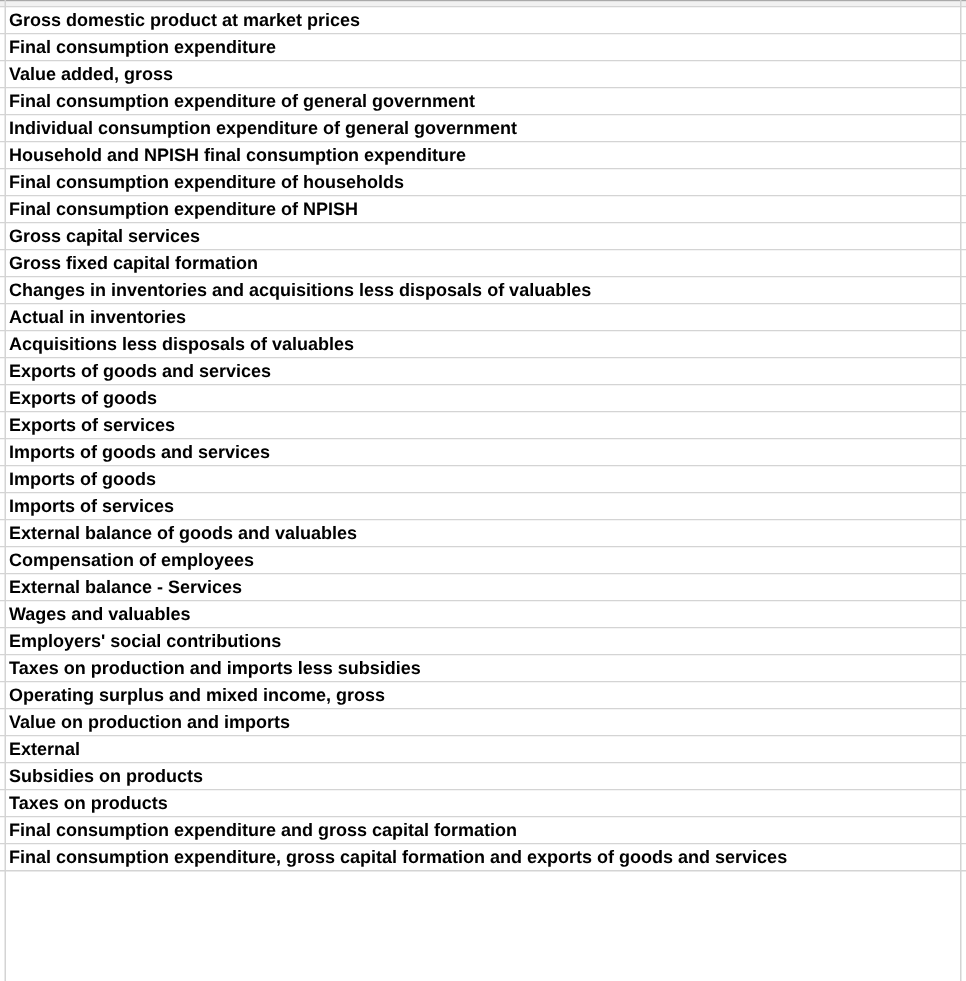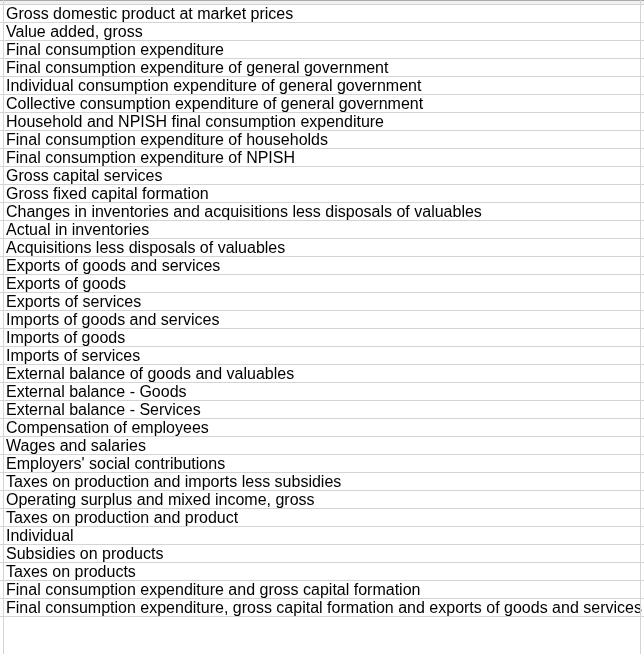--- a/index.html
+++ b/index.html
@@ -38,74 +38,73 @@
     border-bottom: 1px solid var(--grid-line);
   }
   .rows {
     width: 644px;
   }
   .row {
     height: 18px;
     line-height: 17px;
     border-bottom: 1px solid var(--grid-line);
     padding-left: 6px;
-    font-size: 16px;
+    font-size: 12px;
     color: var(--text);
     white-space: nowrap;
     overflow: hidden;
     background: var(--row-bg);
     cursor: default;
+    font-weight: bold;
   }
   .vline {
     position: absolute;
     top: 0;
     bottom: 0;
     width: 1px;
     background: var(--grid-line);
   }
   .vline-left { left: 3px; }
   .vline-right { left: 640px; }
 </style>
 </head>
 <body>
 
 <div class="grid">
   <div class="top-border"></div>
   <div class="top-strip"></div>
   <div class="rows" id="rows">
       <div class="row">Gross domestic product at market prices</div>
+      <div class="row">Final consumption expenditure</div>
       <div class="row">Value added, gross</div>
-      <div class="row">Final consumption expenditure</div>
       <div class="row">Final consumption expenditure of general government</div>
       <div class="row">Individual consumption expenditure of general government</div>
-      <div class="row">Collective consumption expenditure of general government</div>
       <div class="row">Household and NPISH final consumption expenditure</div>
       <div class="row">Final consumption expenditure of households</div>
       <div class="row">Final consumption expenditure of NPISH</div>
       <div class="row">Gross capital services</div>
       <div class="row">Gross fixed capital formation</div>
       <div class="row">Changes in inventories and acquisitions less disposals of valuables</div>
       <div class="row">Actual in inventories</div>
       <div class="row">Acquisitions less disposals of valuables</div>
       <div class="row">Exports of goods and services</div>
       <div class="row">Exports of goods</div>
       <div class="row">Exports of services</div>
       <div class="row">Imports of goods and services</div>
       <div class="row">Imports of goods</div>
       <div class="row">Imports of services</div>
       <div class="row">External balance of goods and valuables</div>
-      <div class="row">External balance - Goods</div>
+      <div class="row">Compensation of employees</div>
       <div class="row">External balance - Services</div>
-      <div class="row">Compensation of employees</div>
-      <div class="row">Wages and salaries</div>
+      <div class="row">Wages and valuables</div>
       <div class="row">Employers' social contributions</div>
       <div class="row">Taxes on production and imports less subsidies</div>
       <div class="row">Operating surplus and mixed income, gross</div>
-      <div class="row">Taxes on production and product</div>
-      <div class="row">Individual</div>
+      <div class="row">Value on production and imports</div>
+      <div class="row">External</div>
       <div class="row">Subsidies on products</div>
       <div class="row">Taxes on products</div>
       <div class="row">Final consumption expenditure and gross capital formation</div>
       <div class="row">Final consumption expenditure, gross capital formation and exports of goods and services</div>
     </div>
   <div class="vline vline-left"></div>
   <div class="vline vline-right"></div>
 </div>
 
 </body></html>

